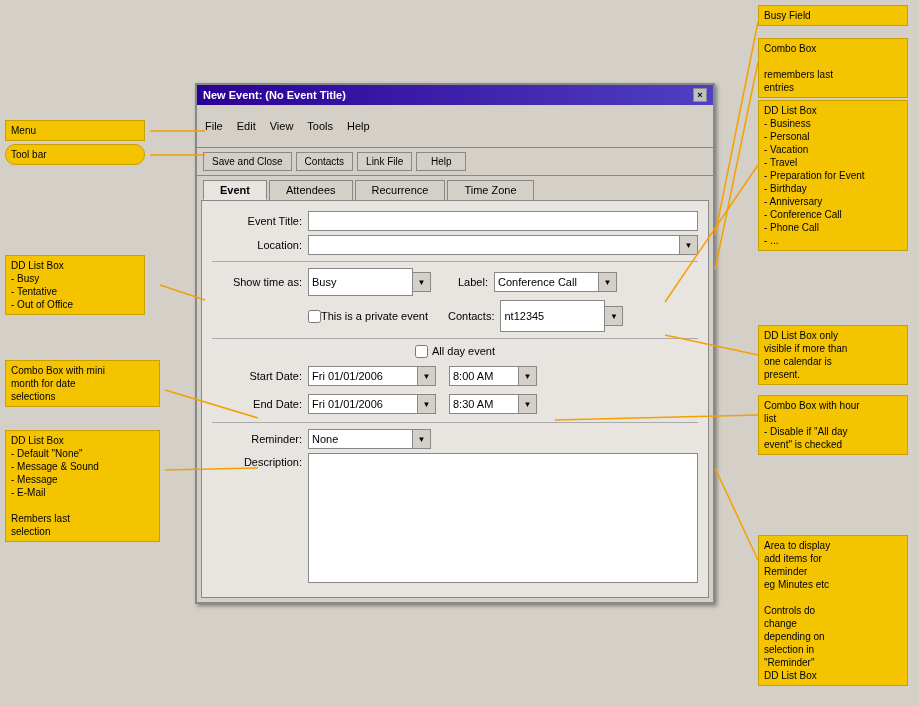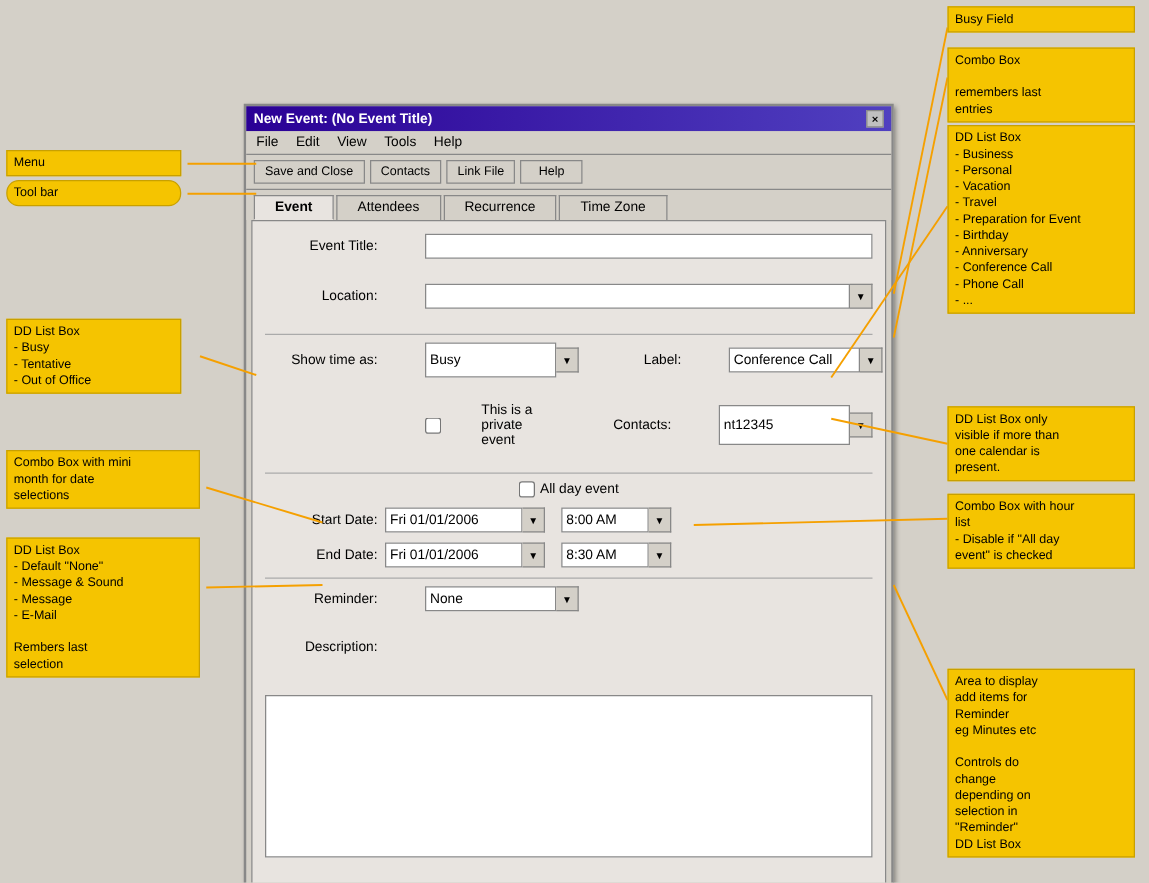--- a/index.html
+++ b/index.html
@@ -57,21 +57,21 @@
       justify-content: center;
       font-size: 9px;
       cursor: pointer;
       color: #000;
     }
 
     .dialog-menubar {
       background: #d4d0c8;
       display: flex;
       gap: 10px;
-      padding: 2px 6px;
+      padding: 14px 6px;
       border-bottom: 1px solid #888;
     }
 
     .dialog-menubar span {
       cursor: pointer;
       padding: 1px 2px;
       font-size: 11px;
     }
 
     .dialog-toolbar {
@@ -119,22 +119,21 @@
     .dialog-body {
       background: #e8e4e0;
       border: 1px solid #888;
       margin: 0 4px 4px 4px;
       padding: 10px;
     }
 
     .form-row {
       display: flex;
       align-items: center;
-      margin-bottom: 20px;
-      gap: 32px;
+      margin-bottom: 4px;
     }
 
     .form-label {
       width: 90px;
       text-align: right;
       margin-right: 6px;
       font-size: 11px;
       flex-shrink: 0;
     }
 
@@ -430,19 +429,19 @@
     <hr class="divider">
 
     <div class="form-row">
       <span class="form-label">Reminder:</span>
       <div class="dropdown" style="width:130px;">
         <input type="text" style="width: 105px; height: 20px; background: white; border: 1px solid rgb(136, 136, 136); font-size: 11px; padding: 1px 3px;" value="None">
         <div class="dropdown-btn">▼</div>
       </div>
     </div>
 
-    <div class="form-row" style="align-items:flex-start;flex-direction:column;">
+    <div class="form-row" style="align-items:flex-start;">
       <span class="form-label" style="margin-top:3px;">Description:</span>
       <textarea class="desc-area" style=""></textarea>
     </div>
 
   </div>
 </div>
 
 </body></html>

